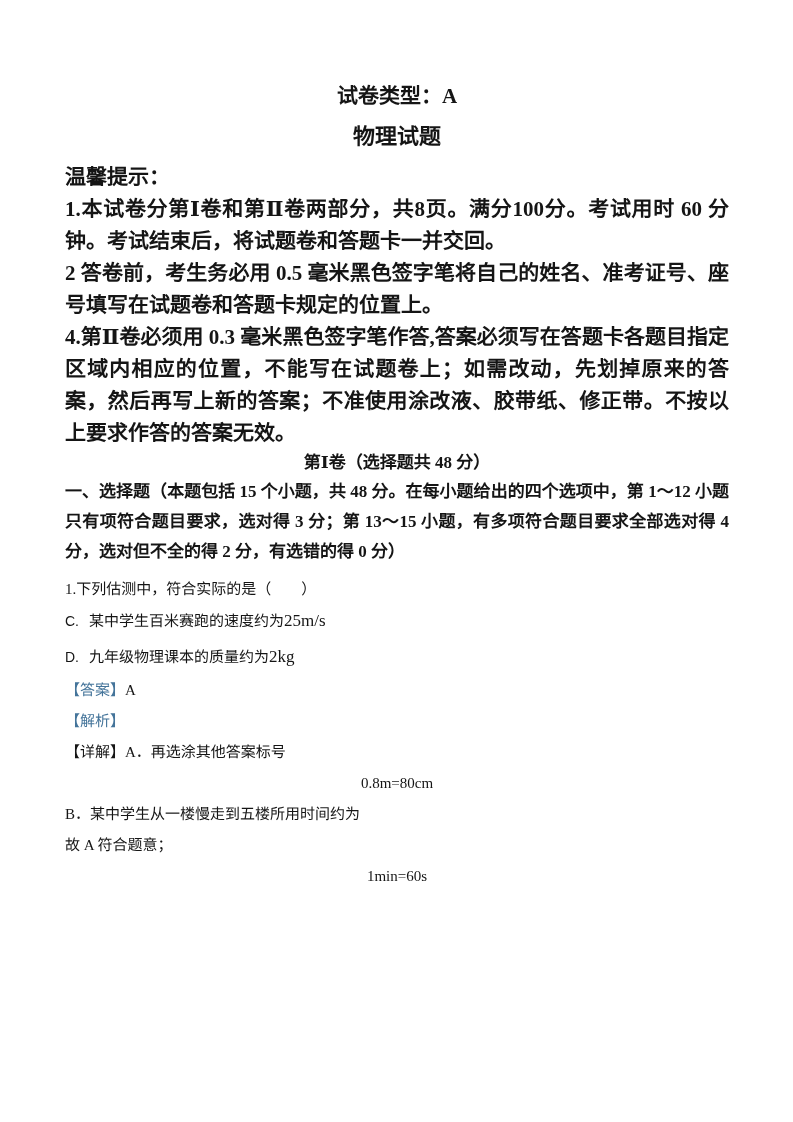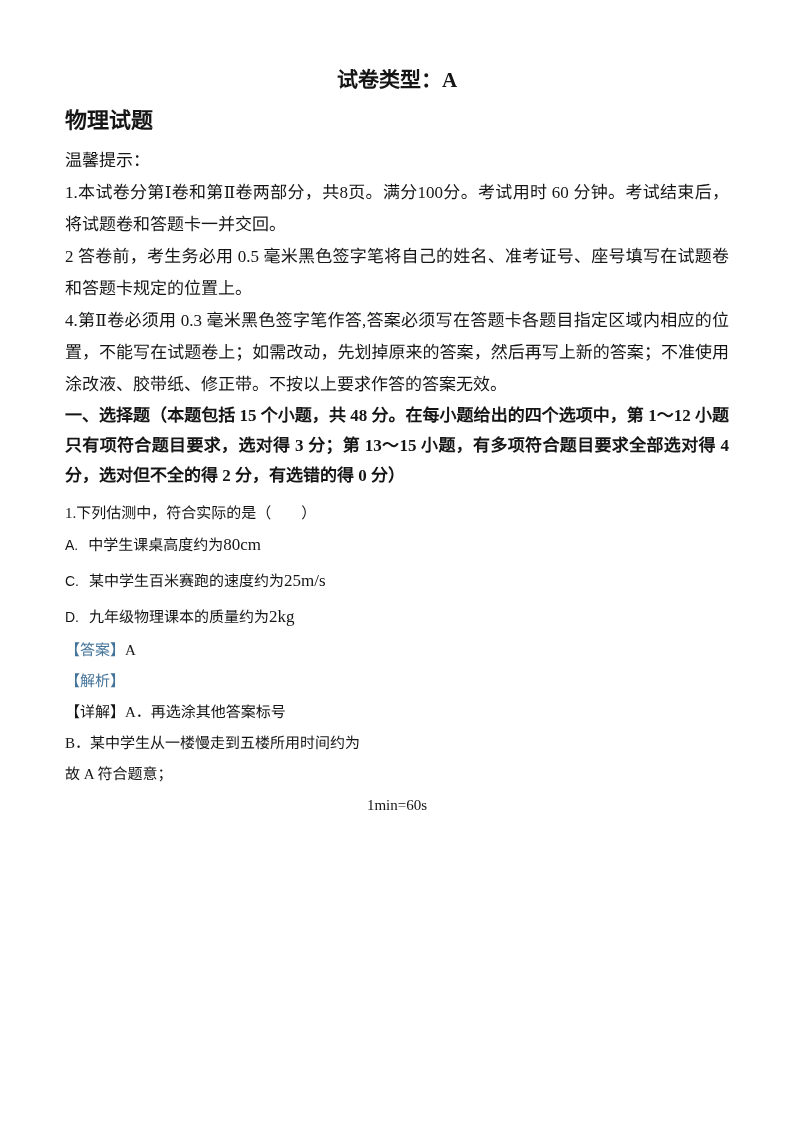--- a/index.html
+++ b/index.html
@@ -7,21 +7,21 @@
     --label-blue: #44749a;
     --footer-gray: #8c8c8c;
     --ink: #151515;
   }
   * { box-sizing: border-box; }
   html, body { margin: 0; padding: 0; background: #ffffff; }
   .page {
     position: relative;
     width: 793px;
     height: 916px;
-    margin: 0 auto;
+    margin: 16px auto;
     background: #ffffff;
     overflow: hidden;
     color: var(--ink);
     font-family: "Liberation Serif", "DejaVu Serif", serif;
     padding: 66px 64px 0 65px;
   }
 
   
   .paper-type {
     text-align: center;
@@ -31,33 +31,34 @@
     margin: 0;
   }
   .exam-title {
     text-align: center;
     font-weight: bold;
     font-size: 22px;
     line-height: 28px;
     margin: 15px 0 0 0;
   }
   .subject-title {
+    text-align: center;
     font-weight: bold;
     font-size: 22px;
     line-height: 28px;
     margin: 13px 0 0 0;
     font-family: Liberation Serif, serif;
   }
 
   
   .notice { margin-top: 10px; }
   .notice p {
     margin: 0;
-    font-weight: normal;
-    font-size: 17px;
+    font-weight: bold;
+    font-size: 21px;
     line-height: 32px;
     text-align: justify;
     text-justify: inter-ideograph;
   }
   .notice .notice-heading { text-align: left; }
 
   
   .section-heading {
     margin: 0;
     font-weight: bold;
@@ -125,46 +126,45 @@
   <p class="paper-type">试卷类型：A</p>
   <h2 class="subject-title">物理试题</h2>
 
   <div class="notice">
     <p class="notice-heading">温馨提示：</p>
     <p>1.本试卷分第Ⅰ卷和第Ⅱ卷两部分，共8页。满分100分。考试用时 60 分钟。考试结束后，将试题卷和答题卡一并交回。</p>
     <p>2 答卷前，考生务必用 0.5 毫米黑色签字笔将自己的姓名、准考证号、座号填写在试题卷和答题卡规定的位置上。</p>
     <p>4.第Ⅱ卷必须用 0.3 毫米黑色签字笔作答,答案必须写在答题卡各题目指定区域内相应的位置，不能写在试题卷上；如需改动，先划掉原来的答案，然后再写上新的答案；不准使用涂改液、胶带纸、修正带。不按以上要求作答的答案无效。</p>
   </div>
 
+  <p class="section-heading">第Ⅰ卷（选择题共 48 分）</p>
   <p class="section-intro">一、选择题（本题包括 15 个小题，共 48 分。在每小题给出的四个选项中，第 1～12 小题只有项符合题目要求，选对得 3 分；第 13～15 小题，有多项符合题目要求全部选对得 4 分，选对但不全的得 2 分，有选错的得 0 分）</p>
 
   <div class="question">
     <p class="question-stem">1.下列估测中，符合实际的是（　　）</p>
 
-    <p class="option">
-      <span class="opt-label">A.</span><span>中学生课桌高度约为</span><span class="opt-value">80cm</span>
-    </p>
     <p class="option">
       <span class="opt-label">C.</span><span>某中学生百米赛跑的速度约为</span><span class="opt-value">25m/s</span>
     </p>
     <p class="option">
       <span class="opt-label">D.</span><span>九年级物理课本的质量约为</span><span class="opt-value">2kg</span>
     </p>
   </div>
 
   <div class="answer-block">
     <p>
       <span class="label-blue">【答案】</span><span>A</span>
     </p>
     <p>
       <span class="label-blue">【解析】</span>
     </p>
     <p>
       <span>【详解】</span><span>A．再选涂其他答案标号</span>
     </p>
+    <p class="formula">0.8m=80cm</p>
     <p>B．某中学生从一楼慢走到五楼所用时间约为</p>
     <p>故 A 符合题意；</p>
     <p class="formula">1min=60s</p>
   </div>
 
   <div class="page-footer">
     <span>12</span>
     <span>https://xkw88.cn</span>
   </div>
 

